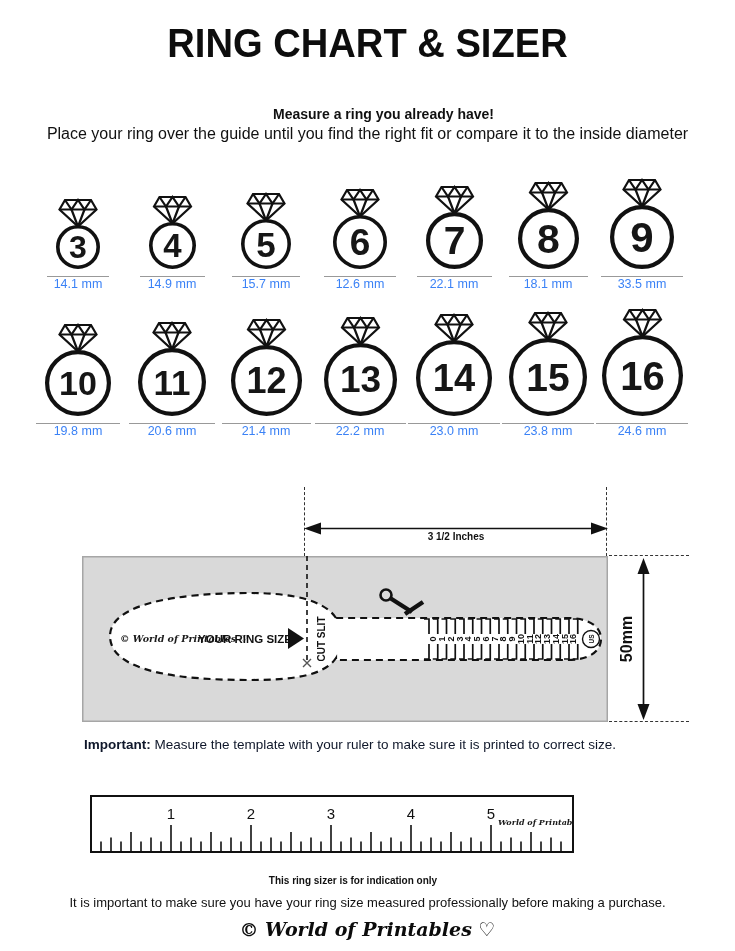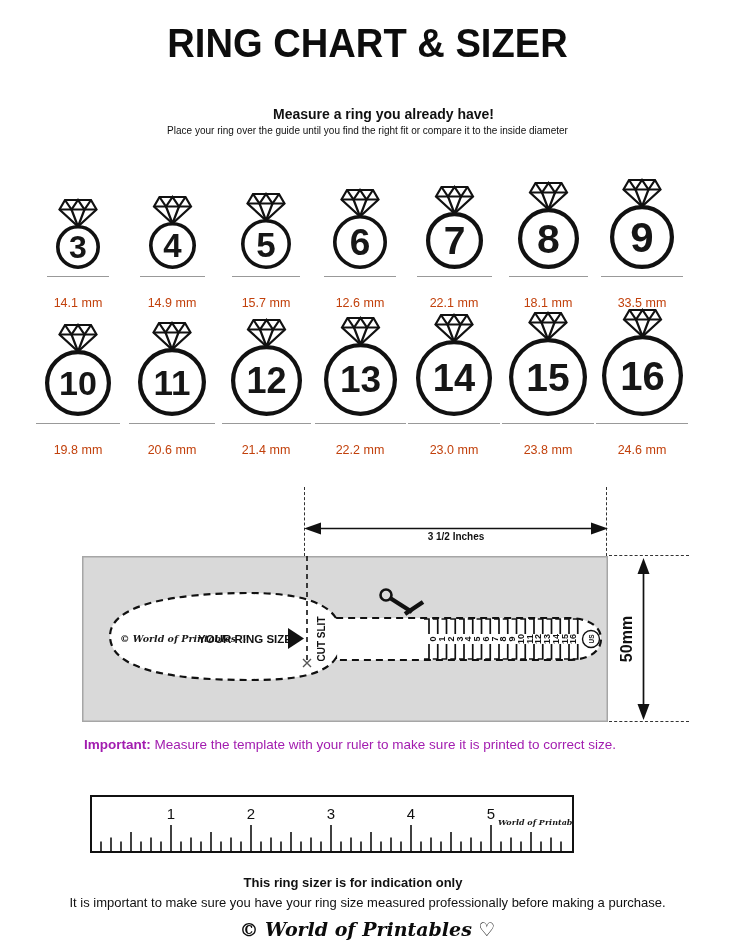--- a/index.html
+++ b/index.html
@@ -3,31 +3,31 @@
 <meta charset="utf-8">
 <style>
   html,body{margin:0;padding:0;}
   body{width:735px;height:951px;position:relative;background:#fff;overflow:hidden;
        font-family:"Liberation Sans", sans-serif;color:#111;}
   .abs{position:absolute;}
   .center{text-align:center;}
   .page-title{top:20px;left:0;width:735px;font-size:41px;font-weight:700;letter-spacing:0px;
               transform:scaleX(.93);color:#0d0d0d;}
   .sub1{top:106px;left:16px;width:735px;font-size:14px;font-weight:700;}
-  .sub2{top:125px;left:0;width:735px;font-size:10px;}
+  .sub2{top:125px;left:0;width:735px;font-size:16px;}
   .ring-col{position:absolute;width:94px;display:flex;flex-direction:column;align-items:center;}
   .ring-underline{height:1px;background:#999;margin-top:4px;}
-  .ring-mm{font-size:12.5px;color:#c2410c;margin-top:19px;line-height:14px;}
+  .ring-mm{font-size:12.5px;color:#3b82f6;margin-top:0;line-height:14px;}
   .dashv{width:0;border-left:1.6px dashed #333;}
   .dashh{height:0;border-top:1.6px dashed #333;}
   .dim-label{font-size:10px;font-weight:700;}
   .mm-label{width:60px;height:20px;transform:rotate(-90deg);font-size:16px;font-weight:700;
             text-align:center;line-height:20px;}
-  .important-line{top:737px;left:84px;font-size:13.5px;color:#a21caf;}
-  .foot1{top:875px;left:0;width:706px;font-size:13px;font-weight:700;}
+  .important-line{top:737px;left:84px;font-size:13.5px;color:#0f172a;}
+  .foot1{top:875px;left:0;width:706px;font-size:10px;font-weight:700;}
   .foot2{top:895px;left:0;width:735px;font-size:13px;}
   .script{font-family:"DejaVu Serif", serif;font-style:italic;font-weight:700;}
   .foot-brand{top:918px;left:0;width:735px;font-size:19px;color:#0c0c0c;}
   svg text{font-family:"Liberation Sans", sans-serif;}
 </style>
 </head>
 <body>
 
 <div class="abs center page-title">RING CHART &amp; SIZER</div>
 <div class="abs center sub1">Measure a ring you already have!</div>

